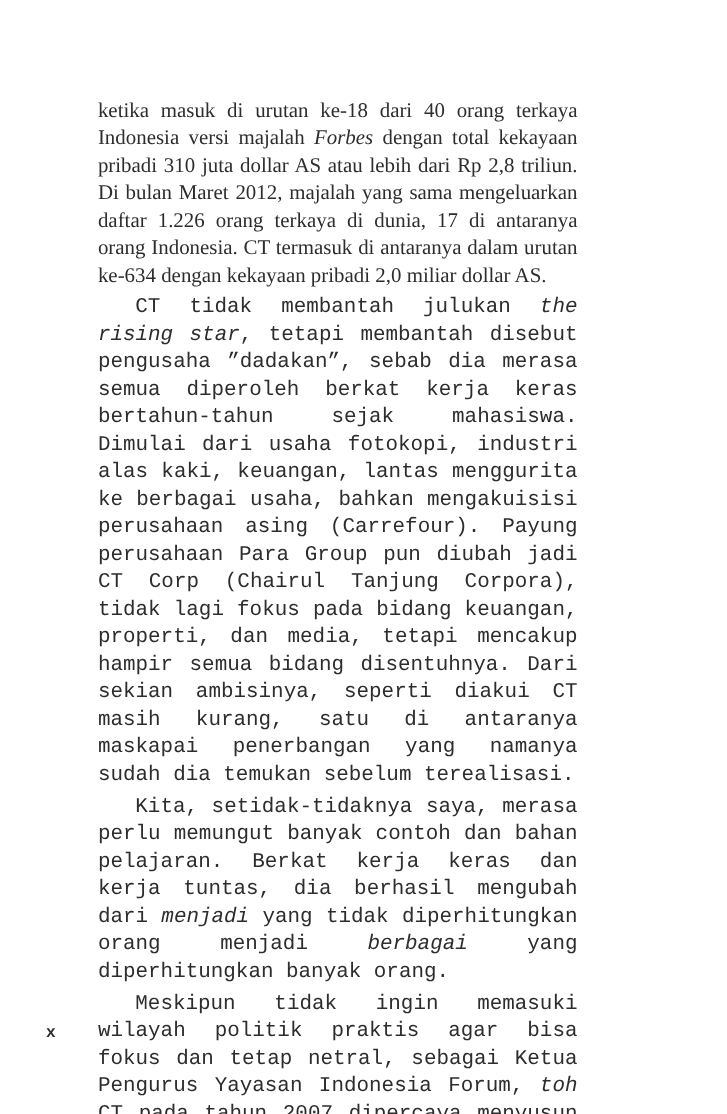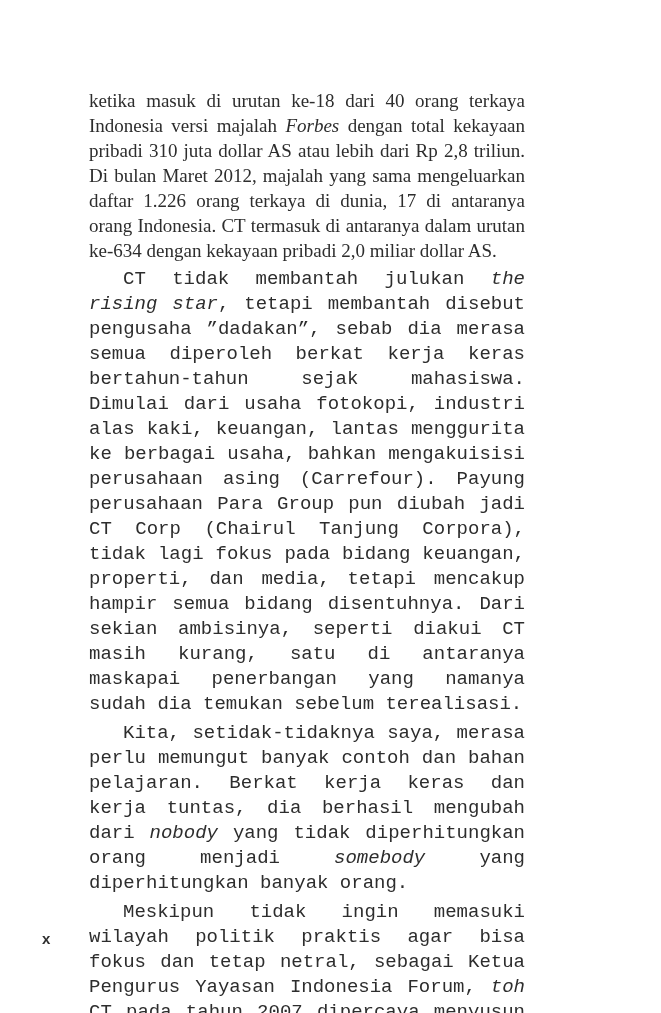--- a/index.html
+++ b/index.html
@@ -68,21 +68,21 @@
   }
 </style>
 </head>
 <body style="background: rgb(255, 255, 255);">
 
 <div class="page">
 
   <div class="body-text" style="color: rgb(45, 45, 45);">
       <p><span>ketika masuk di urutan ke-18 dari 40 orang terkaya Indonesia versi majalah </span><i>Forbes</i><span> dengan total kekayaan pribadi 310 juta dollar AS atau lebih dari Rp 2,8 triliun. Di bulan Maret 2012, majalah yang sama mengeluarkan daftar 1.226 orang terkaya di dunia, 17 di antaranya orang Indonesia. CT termasuk di antaranya dalam urutan ke-634 dengan kekayaan pribadi 2,0 miliar dollar AS.</span></p>
       <p class="indent"><span>CT tidak membantah julukan </span><i>the rising star</i><span>, tetapi membantah disebut pengusaha ”dadakan”, sebab dia merasa semua diperoleh berkat kerja keras bertahun-tahun sejak mahasiswa. Dimulai dari usaha fotokopi, industri alas kaki, keuangan, lantas menggurita ke berbagai usaha, bahkan mengakuisisi perusahaan asing (Carrefour). Payung perusahaan Para Group pun diubah jadi CT Corp (Chairul Tanjung Corpora), tidak lagi fokus pada bidang keuangan, properti, dan media, tetapi mencakup hampir semua bidang disentuhnya. Dari sekian ambisinya, seperti diakui CT masih kurang, satu di antaranya maskapai penerbangan yang namanya sudah dia temukan sebelum terealisasi.</span></p>
-      <p class="indent"><span>Kita, setidak-tidaknya saya, merasa perlu memungut banyak contoh dan bahan pelajaran. Berkat kerja keras dan kerja tuntas, dia berhasil mengubah dari </span><i>nobody</i><span> yang tidak diperhitungkan orang menjadi </span><i>somebody</i><span> yang diperhitungkan banyak orang.</span></p>
+      <p class="indent"><span>Kita, setidak-tidaknya saya, merasa perlu memungut banyak contoh dan bahan pelajaran. Berkat kerja keras dan kerja tuntas, dia berhasil mengubah dari </span><i>menjadi</i><span> yang tidak diperhitungkan orang menjadi </span><i>berbagai</i><span> yang diperhitungkan banyak orang.</span></p>
       <p class="indent"><span>Meskipun tidak ingin memasuki wilayah politik praktis agar bisa fokus dan tetap netral, sebagai Ketua Pengurus Yayasan Indonesia Forum, </span><i>toh</i><span> CT pada tahun 2007 dipercaya menyusun Visi Indonesia 2030. Ketika rencana perombakan kabinet Susilo Bambang Yudhoyono-Boediono kedua digodok, CT termasuk satu dari mereka yang dipanggil ke Istana Cikeas. Akan tetapi,</span></p>
     </div>
 
   <div class="footer">
     <span class="page-number" style="color: rgb(47, 47, 47);">x</span>
   </div>
 
 </div>
 
 </body></html>

